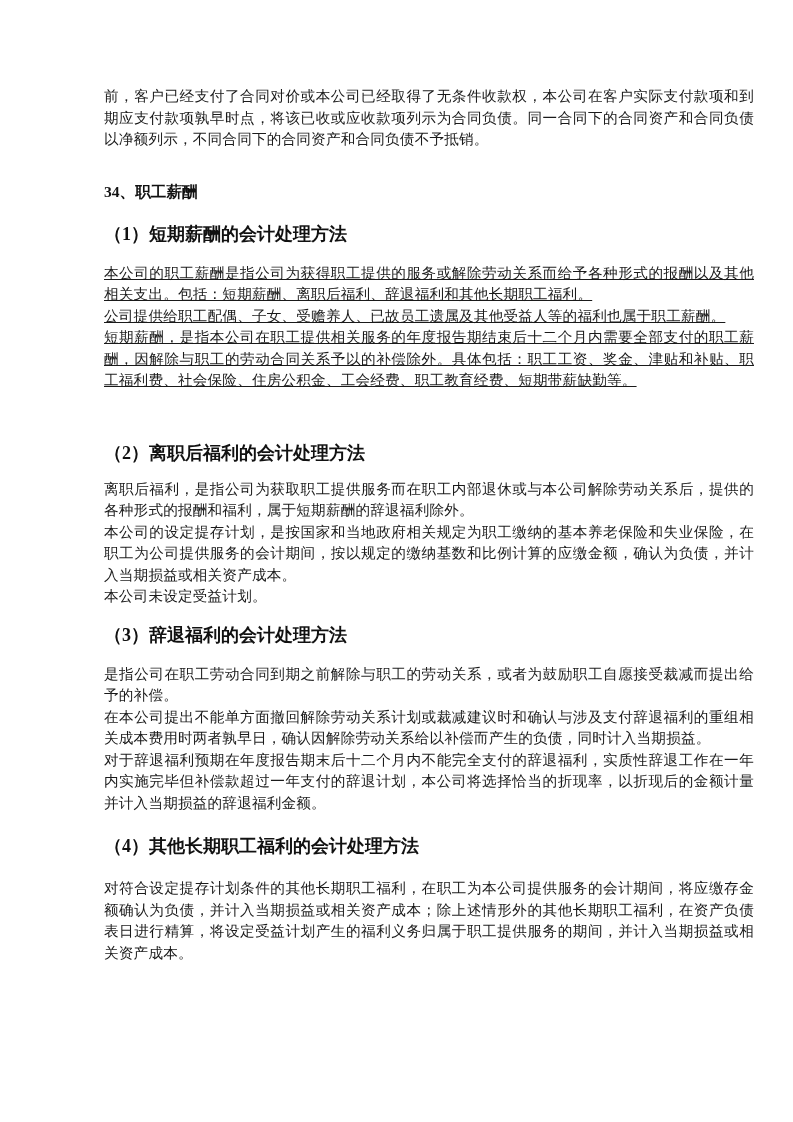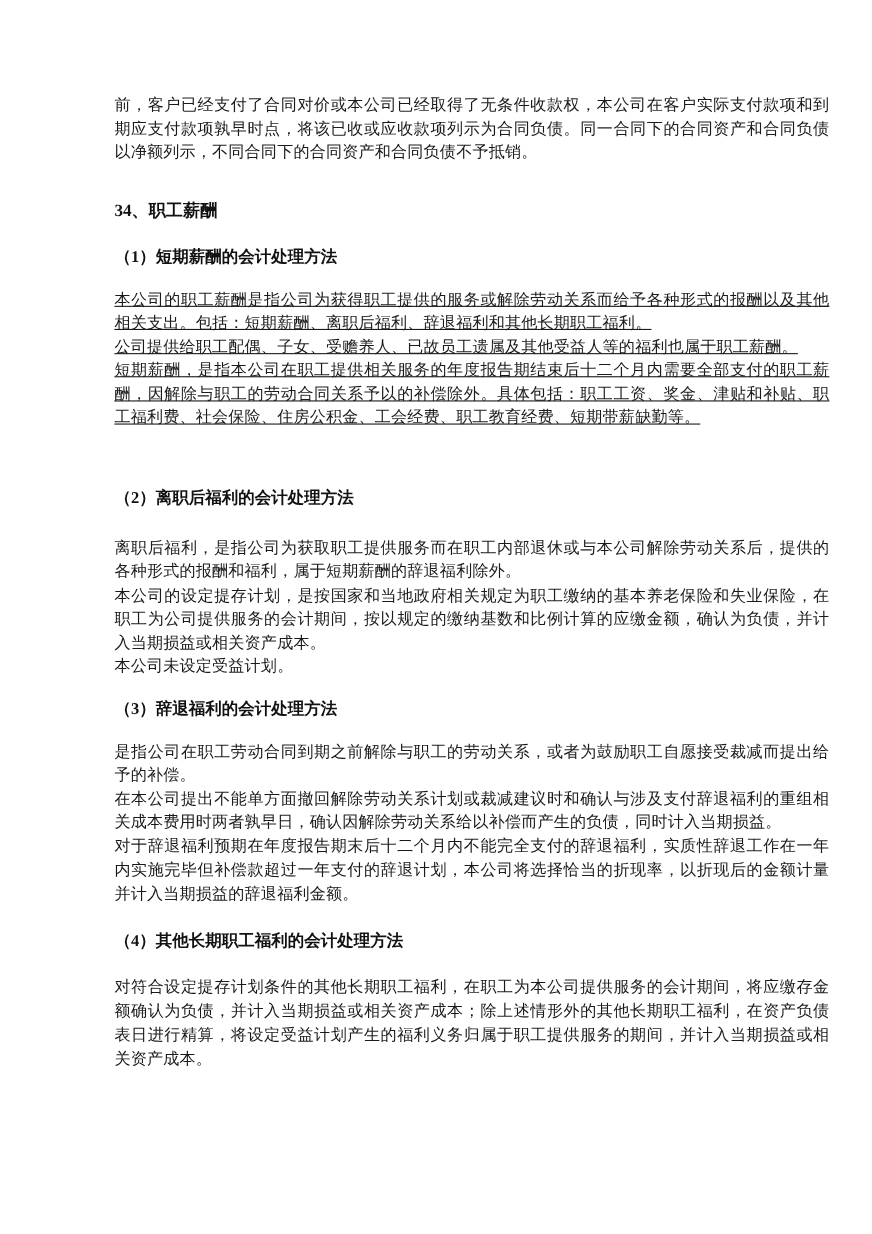--- a/index.html
+++ b/index.html
@@ -33,30 +33,30 @@
   }
   .h-num {
     margin: 30px 0 0 0;
     font-size: 15.6px;
     line-height: 22px;
     font-weight: bold;
     color: #111111;
   }
   .h-sub {
     margin: 0;
-    font-size: 15px;
+    font-size: 18px;
     line-height: 22px;
     font-weight: bold;
     color: #111111;
   }
   .block { margin: 0; }
   .mt-sub1  { margin-top: 20px; }
   .mt-blk1  { margin-top: 18px; text-decoration: underline; }
   .mt-sub2  { margin-top: 50px; }
-  .mt-blk2  { margin-top: 25px; font-family: Liberation Serif, serif; }
+  .mt-blk2  { margin-top: 15px; font-family: Liberation Serif, serif; }
   .mt-sub3  { margin-top: 16px; }
   .mt-blk3  { margin-top: 18px; }
   .mt-sub4  { margin-top: 21px; }
   .mt-blk4  { margin-top: 21px; }
 </style>
 </head>
 <body>
 
 <div class="page">
   <div class="content">

